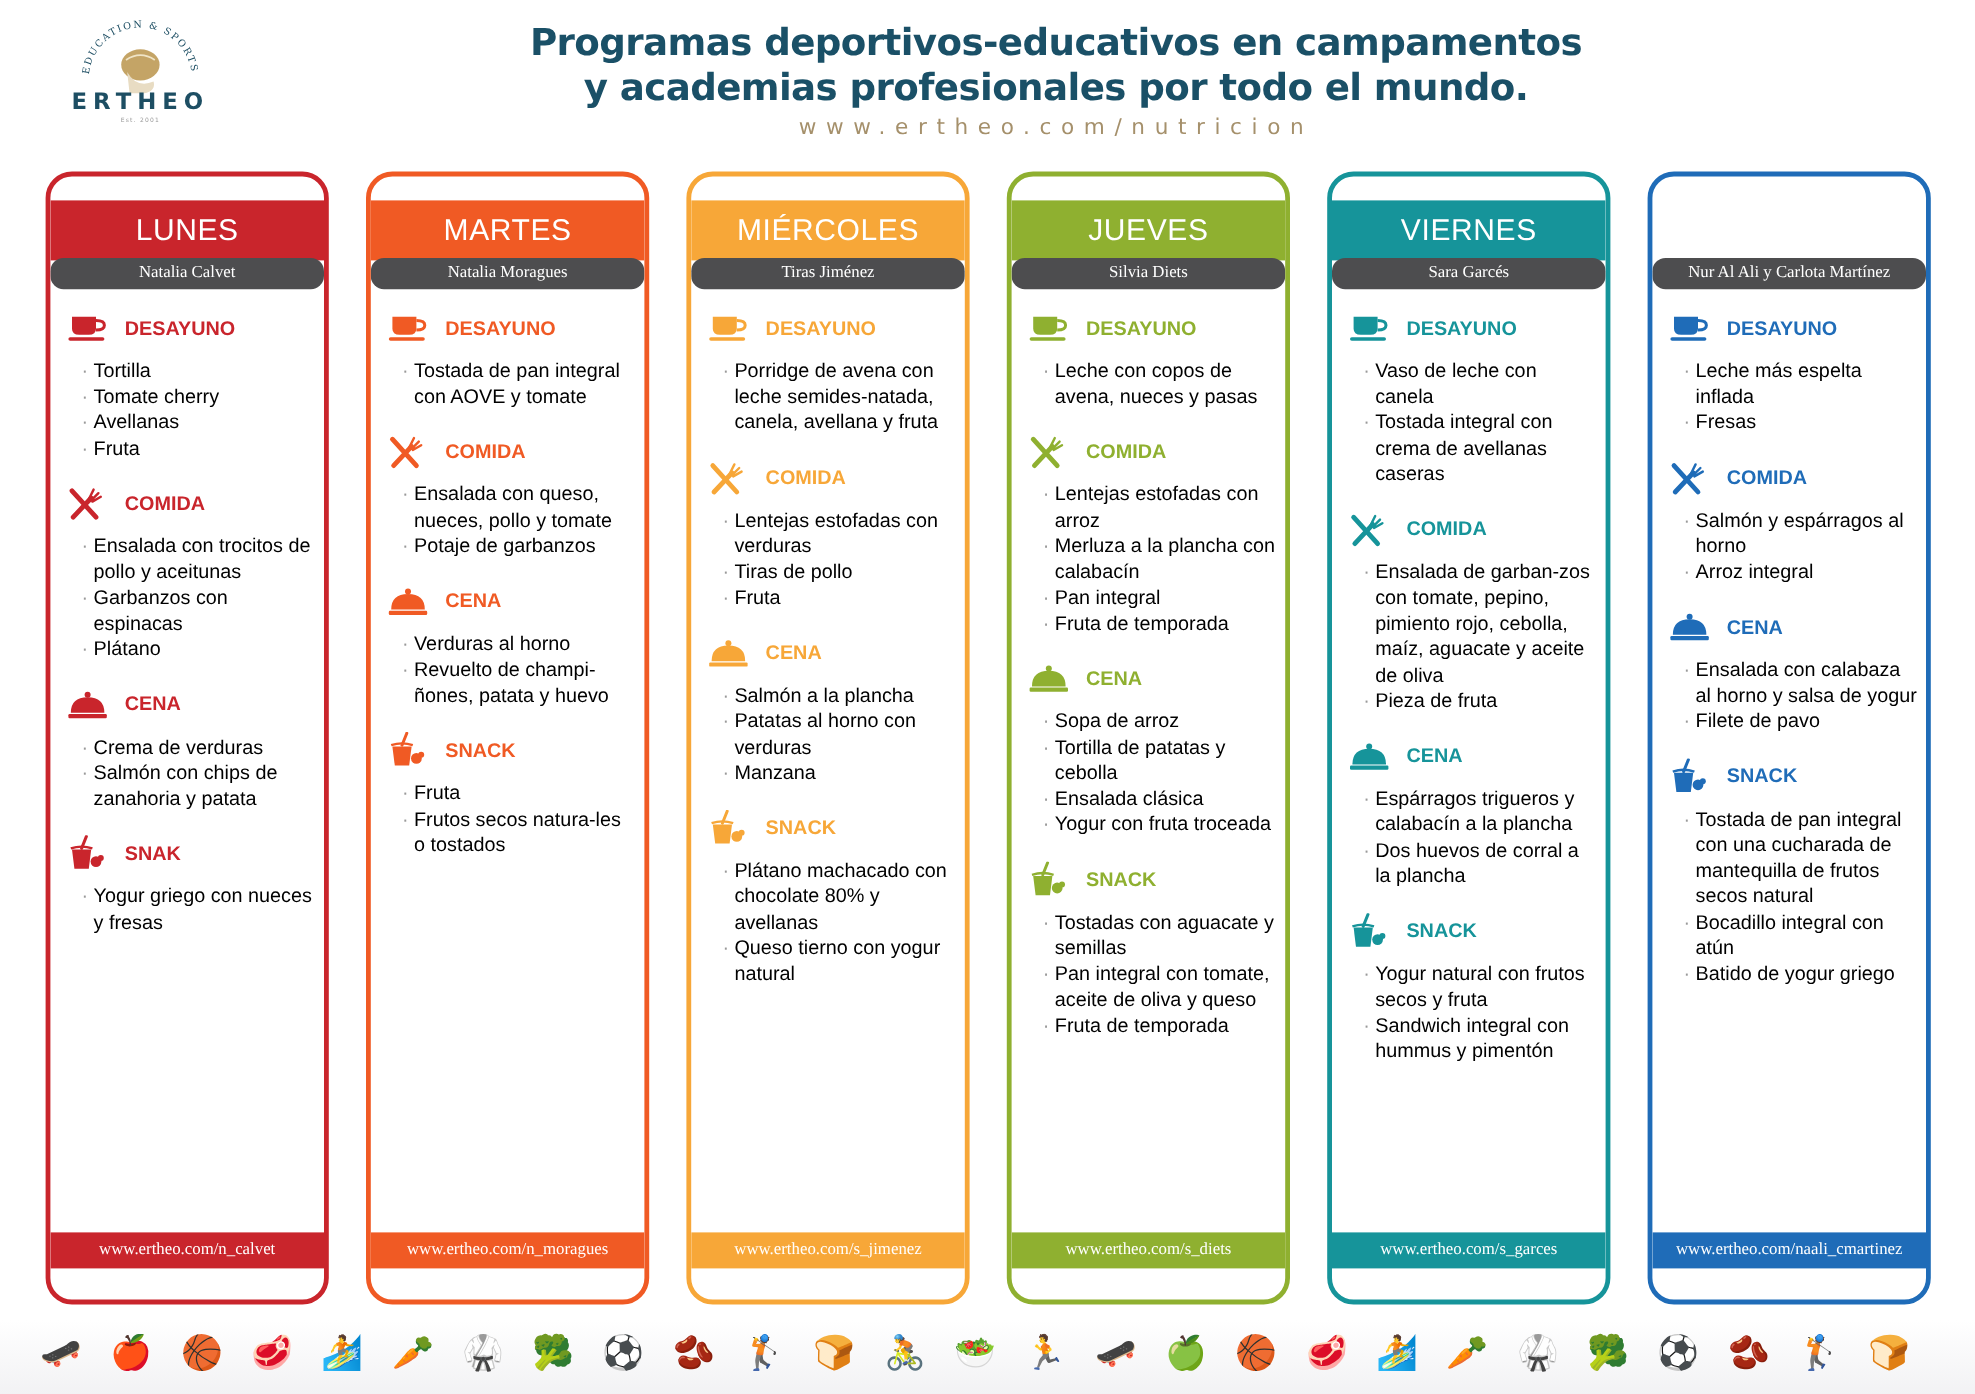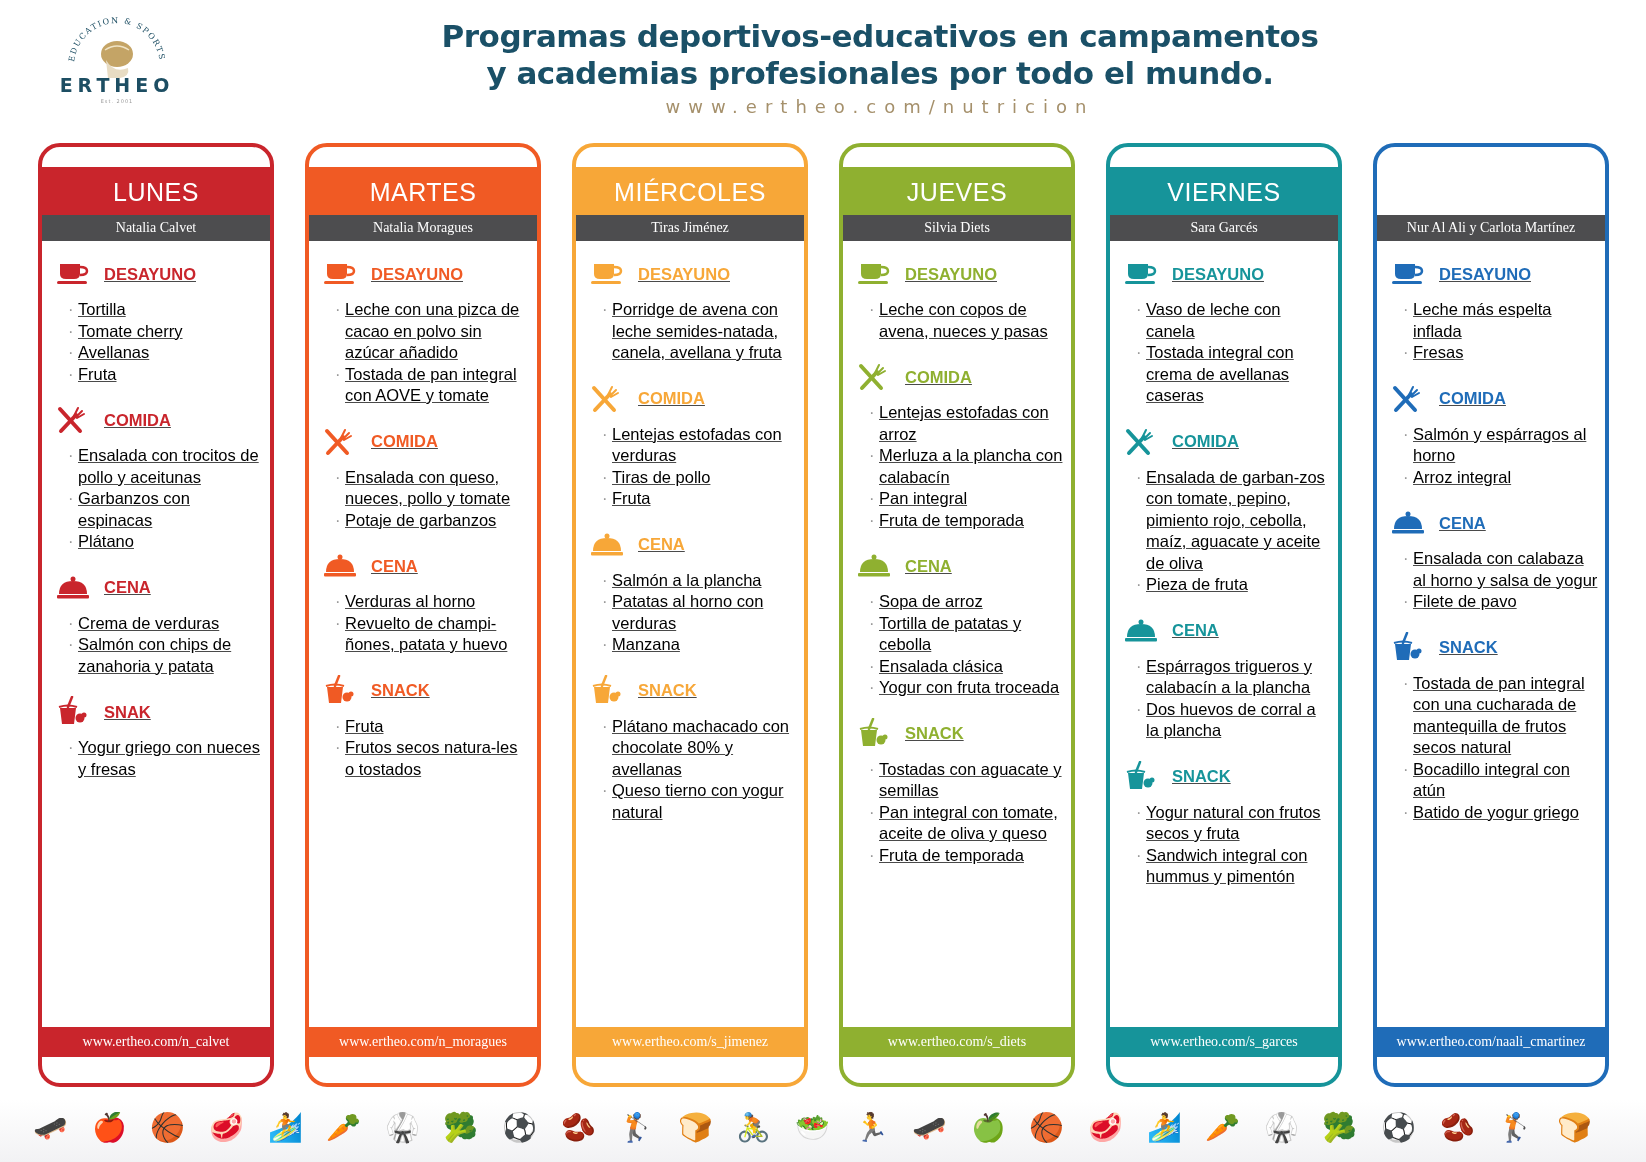--- a/index.html
+++ b/index.html
@@ -10,22 +10,22 @@
   .logo svg { display: block; margin: 0 auto; }
   .logo-word { font-family: "DejaVu Sans", sans-serif; font-weight: bold; font-size: 19px; letter-spacing: 5px; color: #1d4e63; margin-top: -4px; }
   .logo-est { font-size: 5px; color: #999; letter-spacing: 1px; margin-top: 2px; }
 
   .headline { position: absolute; left: 380px; top: 18px; width: 1000px; text-align: center; }
   .headline h1 { font-family: "DejaVu Sans", sans-serif; font-weight: bold; font-size: 31px; line-height: 37px; color: #1a5067; letter-spacing: -0.5px; }
   .headline .url { font-family: "DejaVu Sans", sans-serif; font-size: 18px; letter-spacing: 8px; color: #a5906b; margin-top: 4px; }
 
   .card { position: absolute; top: 143px; width: 236px; height: 944px; border: 4px solid var(--c); border-radius: 22px; background: #fff; overflow: hidden; }
   .card-head { position: absolute; left: 0; right: 0; top: 20px; height: 50px; background: var(--c); color: #fff; text-align: center; font-family: "Liberation Sans", sans-serif; font-size: 25px; line-height: 50px; letter-spacing: 0.5px; }
-  .card-author { position: absolute; left: 0; right: 0; top: 68px; height: 26px; background: #4d4d4f; color: #fff; text-align: center; font-family: "Liberation Serif", serif; font-size: 14px; line-height: 26px; white-space: nowrap; }
-  .card-body { position: absolute; left: 0; right: 0; top: 112px; bottom: 60px; padding: 0 6px 0 14px; text-decoration: underline; }
+  .card-author { position: absolute; left: 0; right: 0; top: 68px; height: 26px; background: #4d4d4f; color: #fff; text-align: center; font-family: "Liberation Serif", serif; font-size: 14px; line-height: 26px; white-space: nowrap; border-radius: 11px; }
+  .card-body { position: absolute; left: 0; right: 0; top: 112px; bottom: 60px; padding: 0 6px 0 14px; }
   .card-foot { position: absolute; left: 0; right: 0; bottom: 26px; height: 30px; background: var(--c); color: #fff; text-align: center; font-family: "Liberation Serif", serif; font-size: 14px; line-height: 30px; white-space: nowrap; }
 
   .meal { margin-bottom: 20px; }
   .meal-head { display: flex; align-items: center; height: 30px; margin-bottom: 10px; }
   .meal-icon { width: 38px; height: 30px; display: flex; align-items: center; justify-content: flex-start; }
   .meal-title { font-family: "Liberation Sans", sans-serif; font-weight: bold; font-size: 16.5px; color: var(--c); margin-left: 10px; }
   .meal-items { list-style: none; padding-left: 12px; }
   .meal-items li { position: relative; padding-left: 10px; font-family: "Liberation Sans", sans-serif; font-size: 16.5px; line-height: 21.5px; color: #000000; }
   .meal-items li::before { content: "·"; position: absolute; left: 0; top: 0; color: #999; }
 
@@ -144,21 +144,20 @@
         <span class="meal-icon">
               <svg width="34" height="24" viewBox="0 0 34 24">
                 <path d="M4,2 H24 V12 Q24,17 18,17 H10 Q4,17 4,12 Z" fill="#f05a24"></path>
                 <path d="M24,5 Q31,5 31,9 Q31,13 24,13" stroke="#f05a24" stroke-width="2.5" fill="none"></path>
                 <rect x="1" y="19" width="30" height="3" rx="1.5" fill="#f05a24"></rect>
               </svg>
             </span>
         <span class="meal-title">DESAYUNO</span>
       </div>
       <ul class="meal-items">
-            <li>Leche con una pizca de cacao en polvo sin azúcar añadido</li>
             <li>Tostada de pan integral con AOVE y tomate</li>
           </ul>
         </div>
         <div class="meal">
       <div class="meal-head">
         <span class="meal-icon">
               <svg width="30" height="30" viewBox="0 0 30 30">
                 <path d="M4,4 L24,26" stroke="#f05a24" stroke-width="4" stroke-linecap="round"></path>
                 <path d="M5,26 L20,10" stroke="#f05a24" stroke-width="4" stroke-linecap="round"></path>
                 <path d="M18,11 L22,3 M20,12 L26,6 M21,13 L28,9" stroke="#f05a24" stroke-width="2" stroke-linecap="round"></path>

